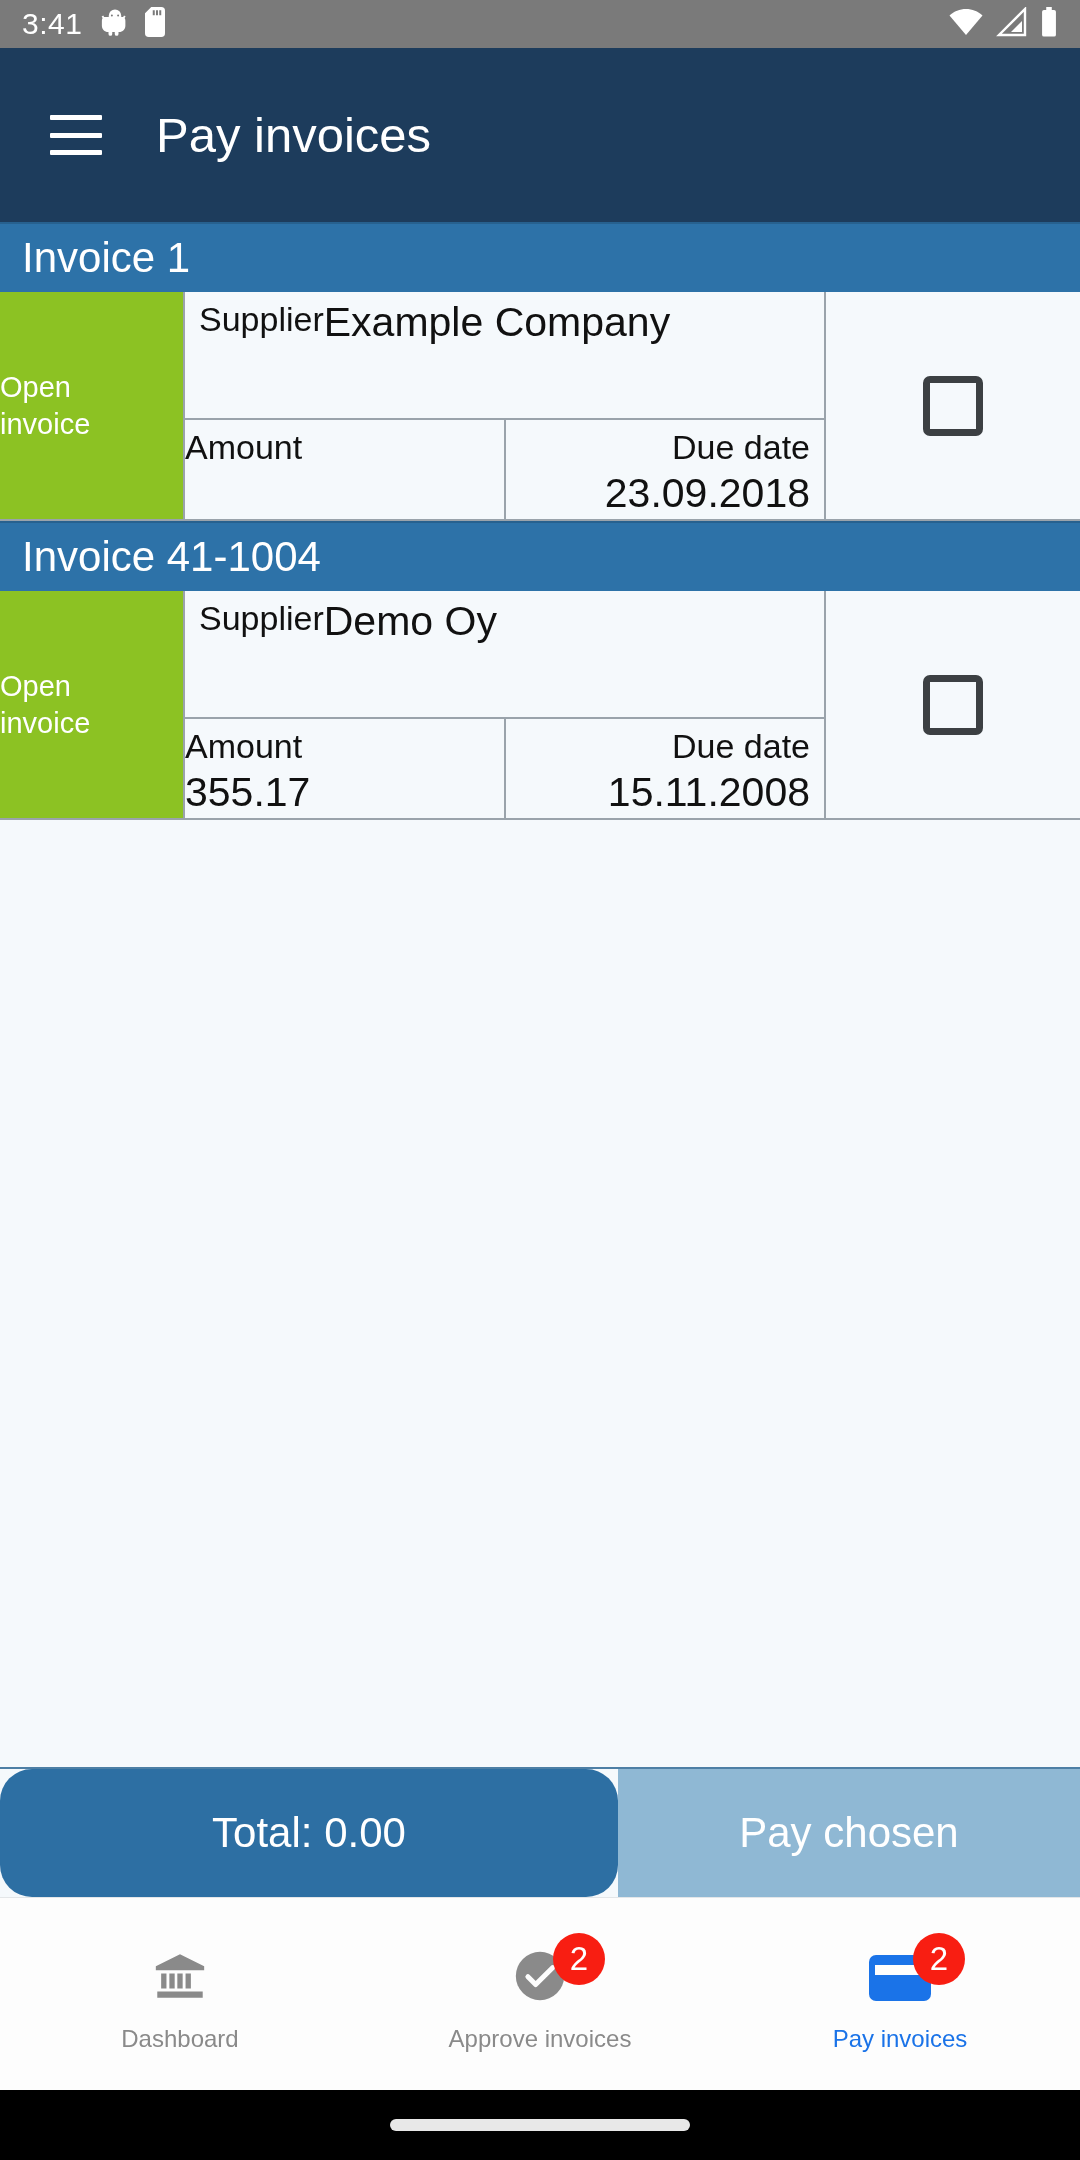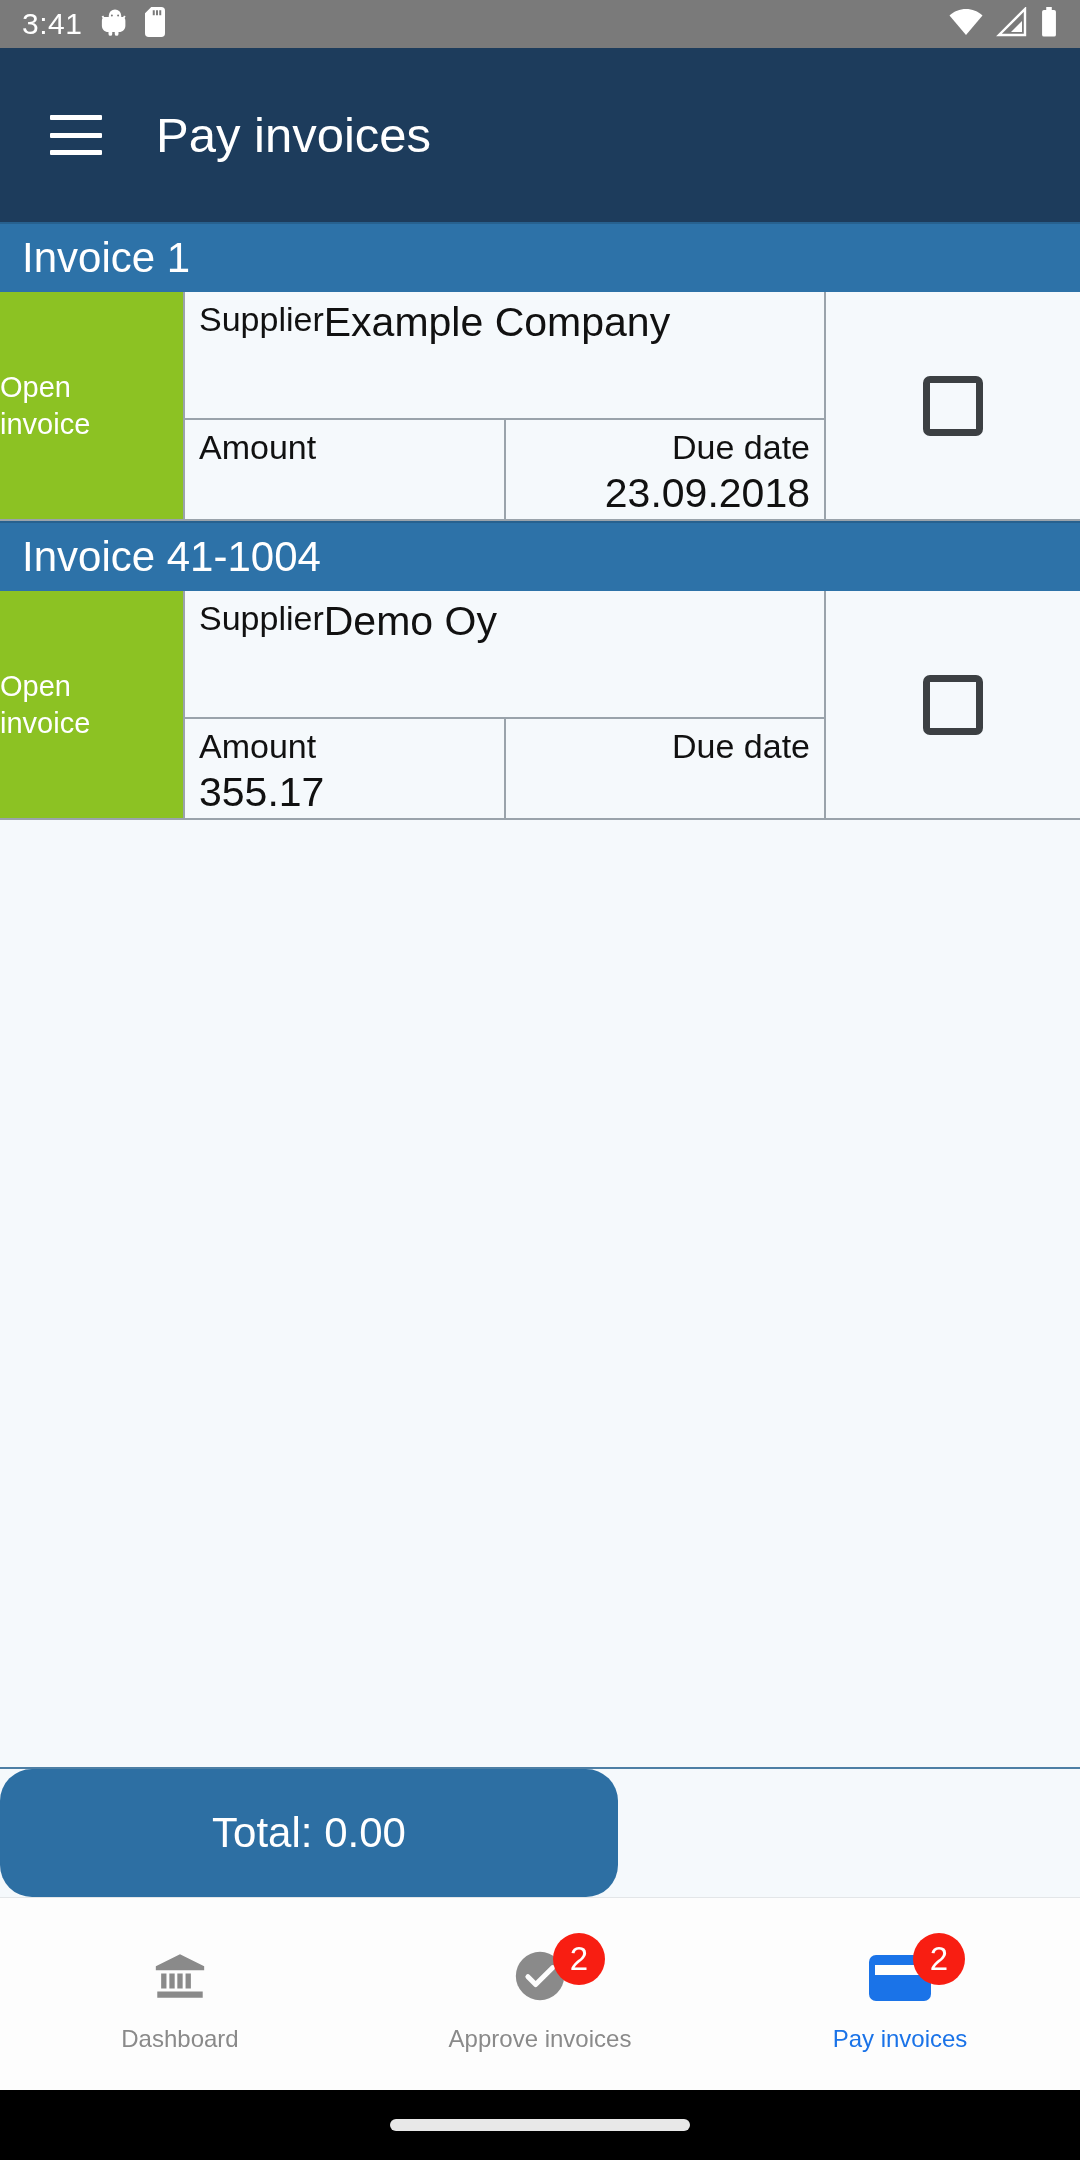--- a/index.html
+++ b/index.html
@@ -51,21 +51,21 @@
   .supplier-cell{
     border-bottom:2px solid #9aa3ab; border-left:2px solid #9aa3ab;
     padding:6px 14px 10px 14px; height:128px;
     display:flex; flex-direction:row; justify-content:flex-start;
   }
   .cell-label{ font-size:34px; color:#111; line-height:1.25; }
   .cell-value{ font-size:41px; color:#111; line-height:1.2; }
   .amount-row{ display:flex; height:99px; }
   .amount-cell{
     width:50%; border-left:2px solid #9aa3ab;
-    padding:6px 14px 10px 14px; display:flex; flex-direction:column; justify-content:flex-start;
+    padding:6px 14px 10px 0; display:flex; flex-direction:column; justify-content:flex-start;
   }
   .due-cell{
     width:50%; border-left:2px solid #9aa3ab;
     padding:6px 14px 10px 14px; display:flex; flex-direction:column; justify-content:flex-start;
     text-align:right;
   }
   .check-cell{
     width:256px; flex:none; border-left:2px solid #9aa3ab;
     display:flex; align-items:center; justify-content:center;
   }
@@ -213,32 +213,34 @@
           <div class="cell-label">Supplier</div>
           <div class="cell-value">Demo Oy</div>
         </div>
         <div class="amount-row">
           <div class="amount-cell">
             <div class="cell-label">Amount</div>
             <div class="cell-value">355.17</div>
           </div>
           <div class="due-cell">
             <div class="cell-label">Due date</div>
+            <div class="cell-value">15.11.2008</div>
           </div>
         </div>
       </div>
       <div class="check-cell">
         <div class="checkbox"></div>
       </div>
     </div>
 
   </div>
 
   <div class="total-bar">
     <div class="total-box">Total: 0.00</div>
+    <div class="pay-box">Pay chosen</div>
   </div>
 
   <div class="tabbar">
 
     <div class="tab">
       <div class="tab-icon-wrap">
         <span>
           <svg width="58" height="58" viewBox="0 0 24 24">
               <path fill="#8a8a8a" d="M12 3 2 8v1.6h20V8L12 3zM4.2 11v6.2h2.2V11H4.2zm3.4 0v6.2h2.2V11H7.6zm3.3 0v6.2h2.2V11h-2.2zm3.4 0v6.2h2.2V11h-2.2zM2.6 18.4V21h18.8v-2.6H2.6z"></path>
             </svg>

